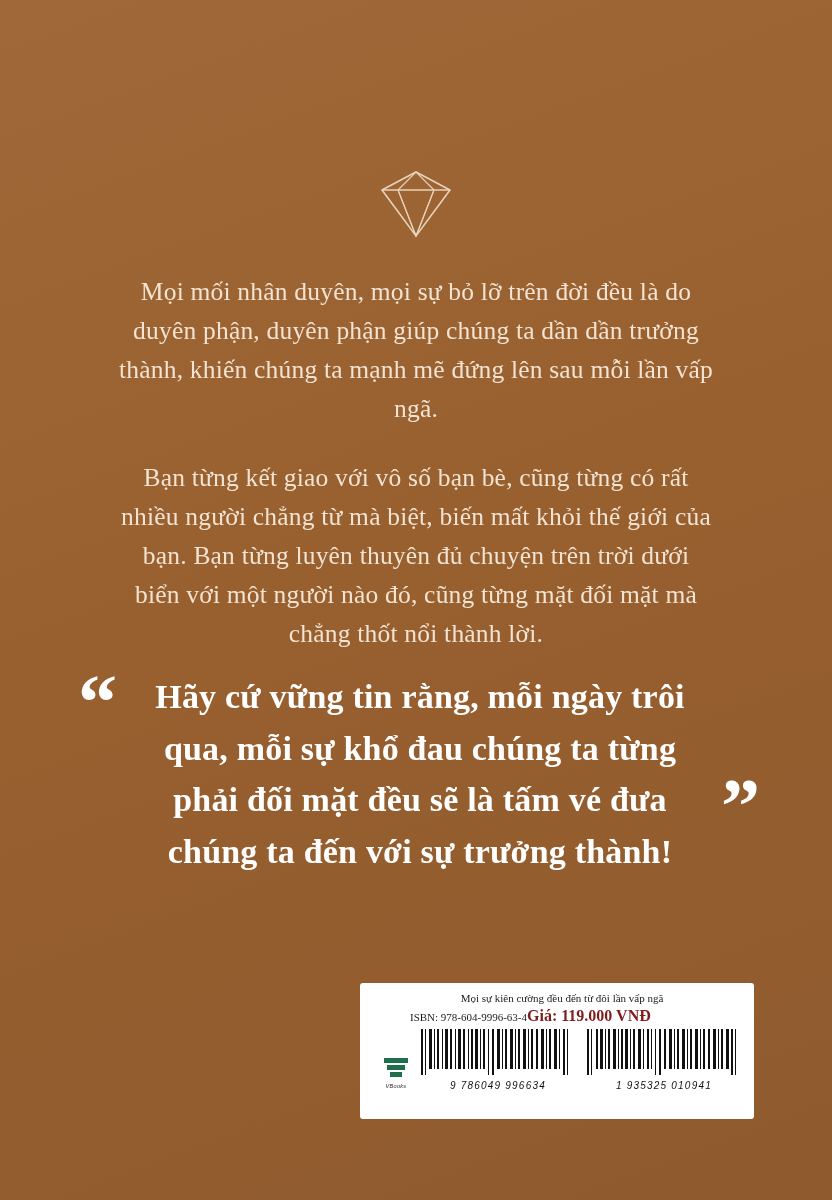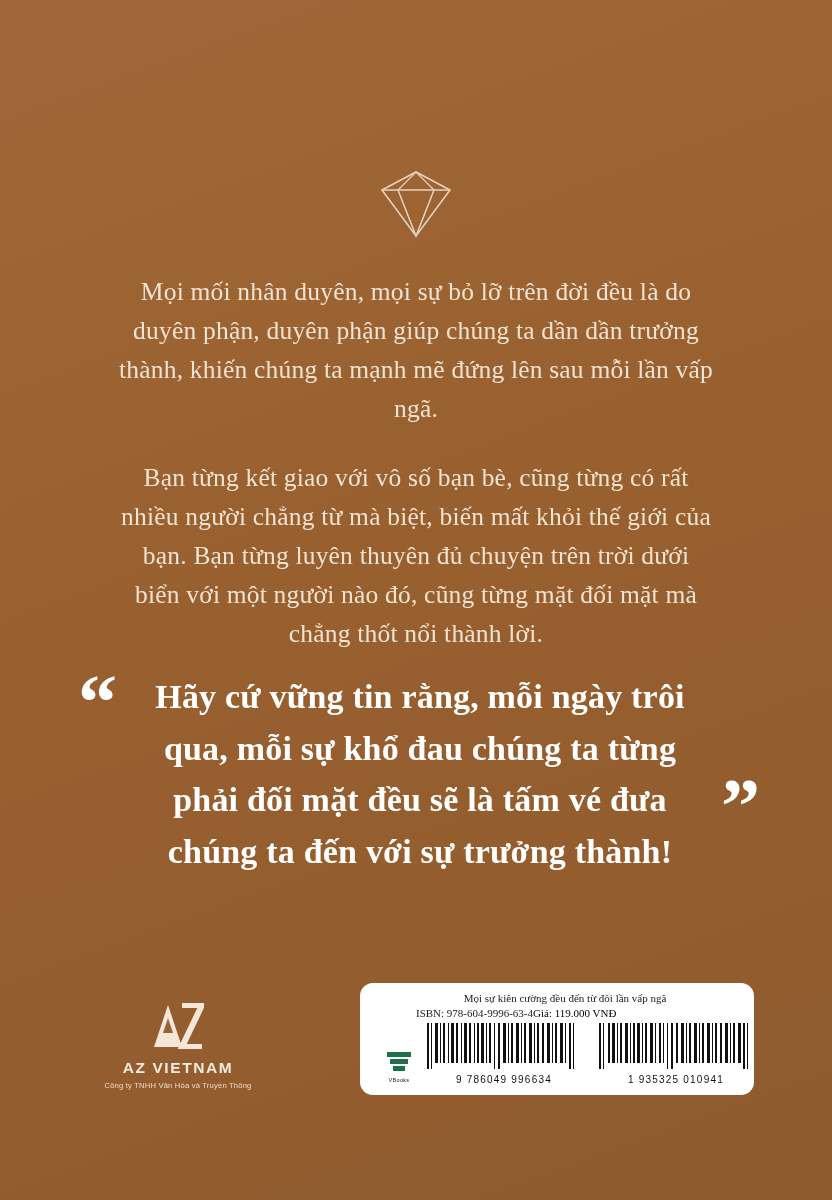--- a/index.html
+++ b/index.html
@@ -114,24 +114,24 @@
     margin-top: 4px;
     color: #eedcc8;
   }
 
   
   .info-card {
     position: absolute;
     left: 360px;
     top: 983px;
     width: 394px;
-    height: 112px;
+    height: 136px;
     background: #ffffff;
-    border-radius: 13px;
-    padding: 6px 0 0 16px;
+    border-radius: 3px;
+    padding: 6px 0 0 10px;
     box-sizing: border-box;
   }
   .info-title {
     text-align: center;
     font-family: "Liberation Serif", serif;
     font-size: 11px;
     color: #1b1b1b;
     margin-top: 3px;
   }
   .info-row {
@@ -139,29 +139,30 @@
     align-items: baseline;
     padding: 3px 18px 0 40px;
   }
   .info-isbn {
     font-family: "Liberation Serif", serif;
     font-size: 11px;
     color: #1b1b1b;
   }
   .info-price {
     font-family: "Liberation Serif", serif;
-    font-size: 11px;
-    font-weight: normal;
-    color: #000000;
+    font-size: 16px;
+    font-weight: bold;
+    color: #7f1d1d;
   }
   .card-bottom {
     display: flex;
     align-items: flex-end;
     padding: 4px 10px 0 10px;
-    gap: 12px;
+    gap: 6px;
+    font-style: italic;
   }
   .vb-logo {
     width: 44px;
     text-align: center;
     padding-bottom: 2px;
   }
   .vb-mark {
     width: 26px;
     height: 24px;
     margin: 0 auto;
@@ -208,31 +209,20 @@
     <p>Mọi mối nhân duyên, mọi sự bỏ lỡ trên đời đều là do duyên phận, duyên phận giúp chúng ta dần dần trưởng thành, khiến chúng ta mạnh mẽ đứng lên sau mỗi lần vấp ngã.</p>
     <p>Bạn từng kết giao với vô số bạn bè, cũng từng có rất nhiều người chẳng từ mà biệt, biến mất khỏi thế giới của bạn. Bạn từng luyên thuyên đủ chuyện trên trời dưới biển với một người nào đó, cũng từng mặt đối mặt mà chẳng thốt nổi thành lời.</p>
   </div>
 
   <div class="quote-block">
     <span class="quote-mark quote-open">“</span>
     <div class="quote-text">Hãy cứ vững tin rằng, mỗi ngày trôi qua, mỗi sự khổ đau chúng ta từng phải đối mặt đều sẽ là tấm vé đưa chúng ta đến với sự trưởng thành!</div>
     <span class="quote-mark quote-close">”</span>
   </div>
 
-  <div class="publisher">
-    <div class="publisher-mark">
-      <svg width="52" height="46" viewBox="0 0 52 46" aria-hidden="true">
-        <path d="M2 44 L16 2 L30 44 Z" fill="#f4e7d8"></path>
-        <path d="M11 30 L21 30 L16 15 Z" fill="#9a6236"></path>
-        <path d="M30 2 L50 2 L30 44 L50 44" stroke="#f4e7d8" stroke-width="6" fill="none"></path>
-      </svg>
-    </div>
-    <div class="publisher-name">AZ VIETNAM</div>
-    <div class="publisher-sub">Công ty TNHH Văn Hóa và Truyền Thông</div>
-  </div>
 
   <div class="info-card">
     <div class="info-title">Mọi sự kiên cường đều đến từ đôi lần vấp ngã</div>
     <div class="info-row">
       <span class="info-isbn">ISBN: 978-604-9996-63-4</span>
       <span class="info-price">Giá: 119.000 VNĐ</span>
     </div>
     <div class="card-bottom">
       <div class="vb-logo">
         <div class="vb-mark">

